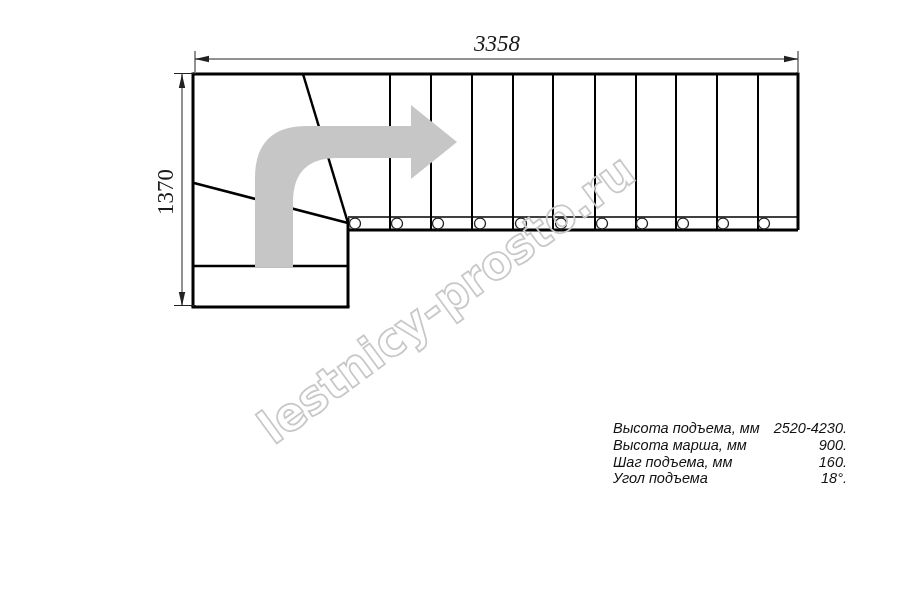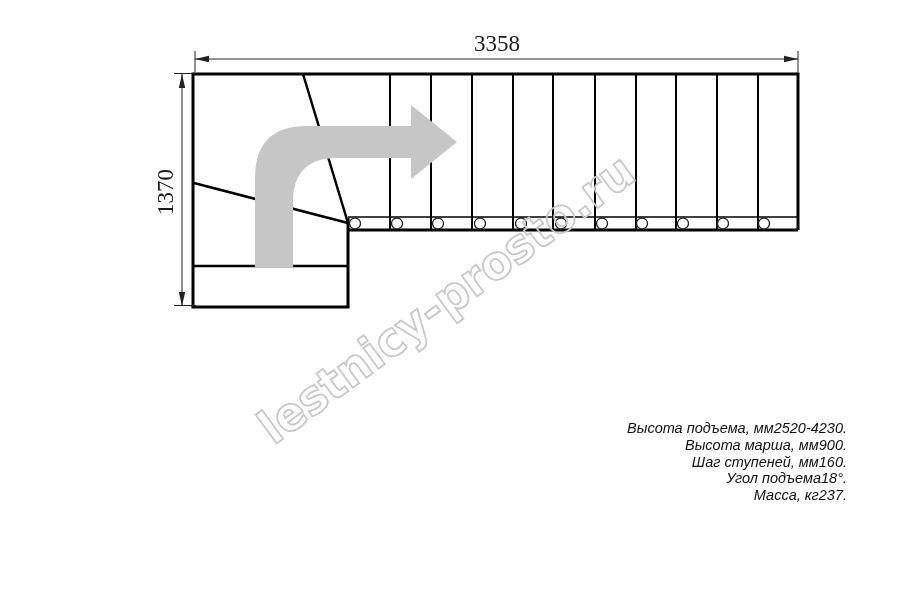--- a/index.html
+++ b/index.html
@@ -6,27 +6,27 @@
   body{
     width:900px;height:600px;background:#ffffff;overflow:hidden;position:relative;
     font-family:"Liberation Sans",sans-serif;
   }
   .canvas{position:absolute;left:0;top:0;width:900px;height:600px;}
   svg.draw{position:absolute;left:0;top:0;}
   .dim-label{
     position:absolute;font-family:"Liberation Serif",serif;font-size:23px;color:#1a1a1a;
     text-align:center;white-space:nowrap;
   }
-  .dim-label-top{left:437px;top:31px;width:120px;}
+  .dim-label-top{left:437px;top:31px;width:120px;font-style:italic;}
   .dim-label-left{left:106px;top:179px;width:120px;height:26px;transform:rotate(-90deg);transform-origin:center;}
   .spec-table{
     position:absolute;left:613px;top:420px;width:234px;
     font-style:italic;font-size:14.5px;color:#111;line-height:16.8px;
   }
-  .spec-row{display:flex;justify-content:flex-end;}
+  .spec-row{display:flex;justify-content:space-between;}
   .spec-label{text-align:left;white-space:nowrap;}
   .spec-value{text-align:right;white-space:nowrap;}
 </style>
 </head>
 <body>
 
 <div class="canvas">
 
   <svg class="draw" width="900" height="600" viewBox="0 0 900 600">
 
@@ -103,26 +103,22 @@
   <div class="spec-table">
     <div class="spec-row">
       <span class="spec-label">Высота подъема, мм</span>
       <span class="spec-value">2520-4230.</span>
     </div>
     <div class="spec-row">
       <span class="spec-label">Высота марша, мм</span>
       <span class="spec-value">900.</span>
     </div>
     <div class="spec-row">
-      <span class="spec-label">Шаг ступеней, мм</span>
+      <span class="spec-label">Шаг подъема, мм</span>
       <span class="spec-value">160.</span>
     </div>
     <div class="spec-row">
       <span class="spec-label">Угол подъема</span>
       <span class="spec-value">18°.</span>
     </div>
-    <div class="spec-row">
-      <span class="spec-label">Масса, кг</span>
-      <span class="spec-value">237.</span>
-    </div>
   </div>
 
 </div>
 
 </body></html>

